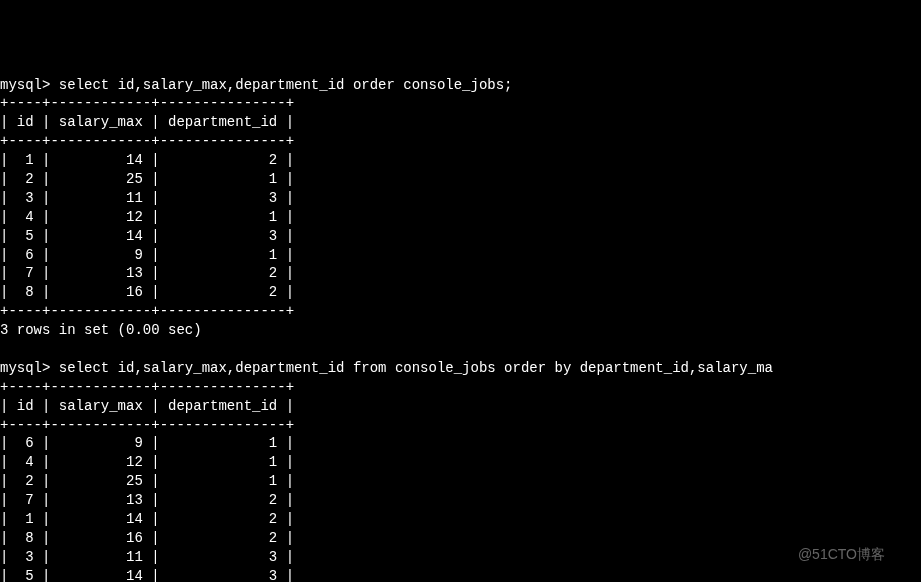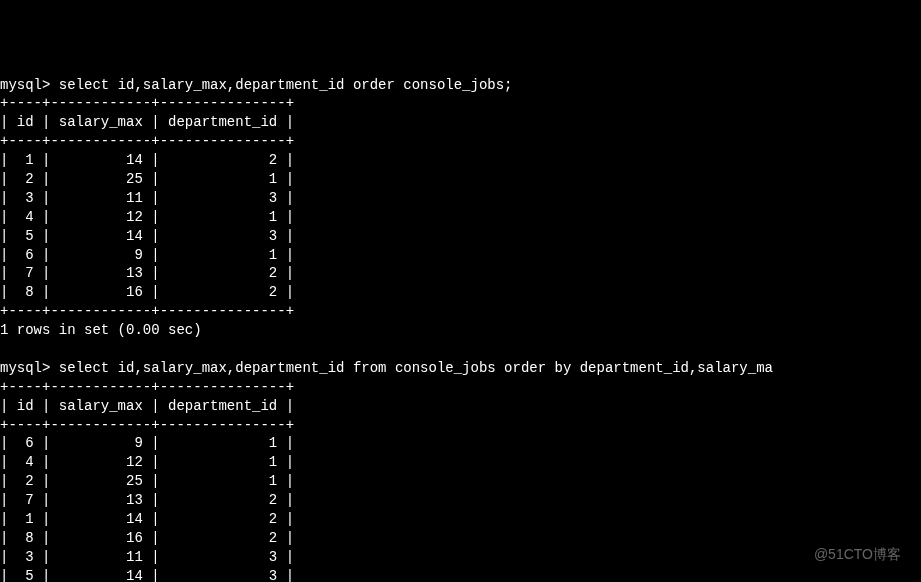--- a/index.html
+++ b/index.html
@@ -15,21 +15,21 @@
       width: 921px;
       height: 582px;
       position: relative;
     }
     .terminal {
       padding: 0;
     }
     .watermark {
       position: absolute;
       bottom: 18px;
-      right: 20px;
+      right: 36px;
       color: rgba(200,200,200,0.5);
       font-family: Arial, sans-serif;
       font-size: 14px;
     }
   </style>
 </head>
 <body>
 
 
 
@@ -39,21 +39,21 @@
 +----+------------+---------------+
 |  1 |         14 |             2 |
 |  2 |         25 |             1 |
 |  3 |         11 |             3 |
 |  4 |         12 |             1 |
 |  5 |         14 |             3 |
 |  6 |          9 |             1 |
 |  7 |         13 |             2 |
 |  8 |         16 |             2 |
 +----+------------+---------------+</span>
-<span>1 rows in set (0.00 sec)</span>
+<span>3 rows in set (0.00 sec)</span>
 
 <span><span>mysql&gt;</span> <span>select id,salary_max,department_id from console_jobs order by department_id,salary_ma</span></span>
 <span id="table2">+----+------------+---------------+
 | id | salary_max | department_id |
 +----+------------+---------------+
 |  6 |          9 |             1 |
 |  4 |         12 |             1 |
 |  2 |         25 |             1 |
 |  7 |         13 |             2 |
 |  1 |         14 |             2 |

